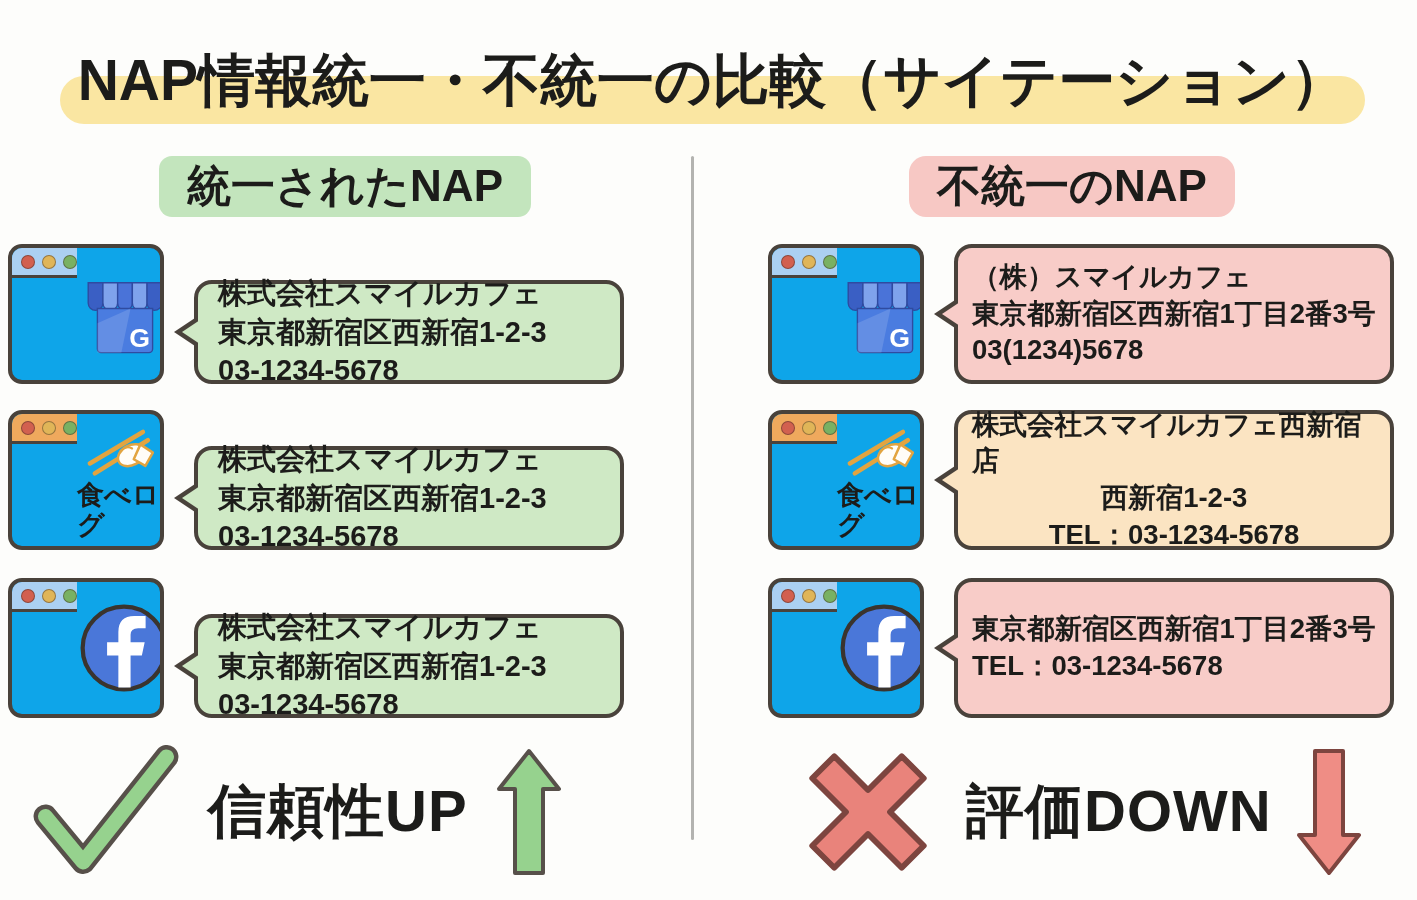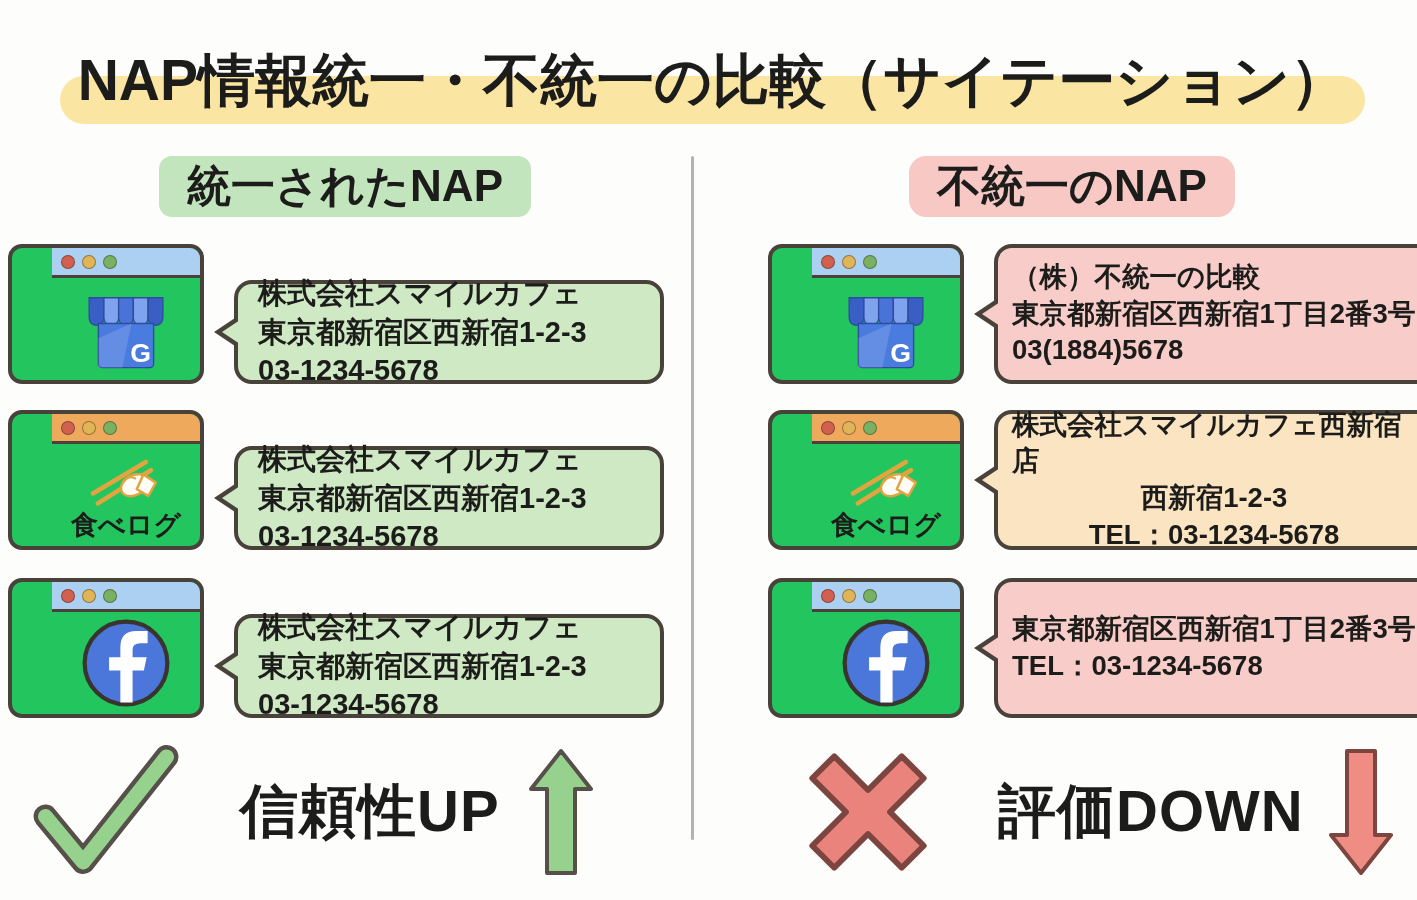--- a/index.html
+++ b/index.html
@@ -23,21 +23,21 @@
   .col-head.left{left:0;} .col-head.right{left:727px;}
   .pill{display:inline-block;font-size:44px;line-height:1.38;padding:0 28px;border-radius:13px;}
   .pill-green{background:var(--header-green,#c3e5bd);}
   .pill-pink{background:var(--header-pink,#f7c8c4);border-radius:17px;}
   
   .row{position:absolute;display:flex;align-items:stretch;height:140px;}
   .row.l{left:8px;}  .row.r{left:768px;}
   .row.y1{top:244px;} .row.y2{top:410px;} .row.y3{top:578px;}
   
   .window{flex:0 0 148px;border:4px solid var(--window-border,#49423b);border-radius:14px;
-    background:#22c55e;display:flex;flex-direction:column;overflow:hidden;padding-left:40px;}
+    background:#0ea5e9;display:flex;flex-direction:row;overflow:hidden;}
   .win-header{height:27px;flex:0 0 27px;display:flex;align-items:center;gap:7px;
     padding-left:9px;border-bottom:3px solid var(--window-border,#49423b);}
   .hdr-blue{background:var(--browser-blue,#abd0f2);}
   .hdr-orange{background:var(--browser-orange,#efa95d);}
   .dot{width:12px;height:12px;border-radius:50%;border:1px solid rgba(60,40,30,.45);}
   .dot-red{background:#d2604f;} .dot-yellow{background:#e0b558;} .dot-green{background:#79b163;}
   .win-body{flex:1;display:flex;flex-direction:column;align-items:center;justify-content:center;padding:2px 0;}
   .icon-gmb{width:96px;height:92px;} .icon-fb{width:94px;height:94px;}
   .icon-tabelog{width:92px;height:58px;margin-top:2px;}
   .tabelog-label{font-size:27px;line-height:1.1;margin-top:1px;letter-spacing:0px;}
@@ -50,21 +50,21 @@
     border:16px solid transparent;border-left:0;border-right:24px solid var(--window-border,#49423b);}
   .bubble::after{content:"";position:absolute;left:-16px;top:50%;margin-top:-12px;
     border:12px solid transparent;border-left:0;border-right:18px solid #fff;}
   .bubble.green{background:var(--bubble-green,#cfe9c5);} .bubble.green::after{border-right-color:var(--bubble-green,#cfe9c5);}
   .bubble.pink{background:var(--bubble-pink,#f8ccc8);}  .bubble.pink::after{border-right-color:var(--bubble-pink,#f8ccc8);}
   .bubble.tan{background:var(--bubble-tan,#fbe4c2);align-items:center;}    .bubble.tan::after{border-right-color:var(--bubble-tan,#fbe4c2);}
   
   .verdict{position:absolute;top:742px;height:140px;display:flex;align-items:center;}
   .verdict.left{left:30px;gap:26px;}
   .verdict.right{left:792px;gap:22px;}
-  .verdict-label{font-size:58px;letter-spacing:1px;margin-left:32px;}
+  .verdict-label{font-size:58px;letter-spacing:1px;}
   .icon-check{width:152px;height:134px;} .icon-cross{width:152px;height:146px;}
   .icon-arrow{width:70px;height:130px;}
   
   svg text{font-family:"Liberation Sans","DejaVu Sans",sans-serif;}
 </style>
 </head>
 <body>
 
 <svg width="0" height="0" style="position:absolute" aria-hidden="true">
   <defs>
@@ -189,23 +189,23 @@
       <span class="dot dot-yellow"></span>
       <span class="dot dot-green"></span>
     </div>
     <div class="win-body">
       <svg class="icon-gmb">
           <use href="#sym-gmb"></use>
         </svg>
     </div>
   </div>
   <div class="bubble pink">
-    <div>（株）不統一の比較</div>
+    <div>（株）スマイルカフェ</div>
     <div>東京都新宿区西新宿1丁目2番3号</div>
-    <div>03(1884)5678</div>
+    <div>03(1234)5678</div>
   </div>
 </div>
 
 <div class="row r y2">
   <div class="window">
     <div class="win-header hdr-orange">
       <span class="dot dot-red"></span>
       <span class="dot dot-yellow"></span>
       <span class="dot dot-green"></span>
     </div>

